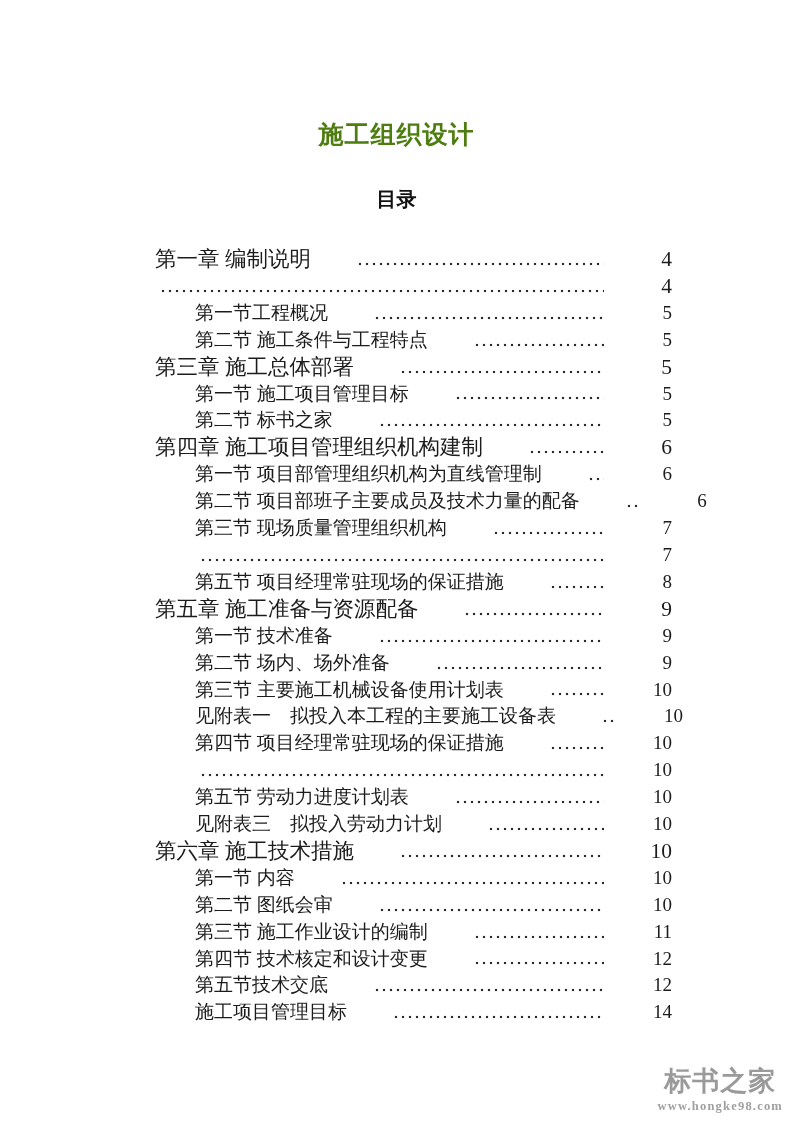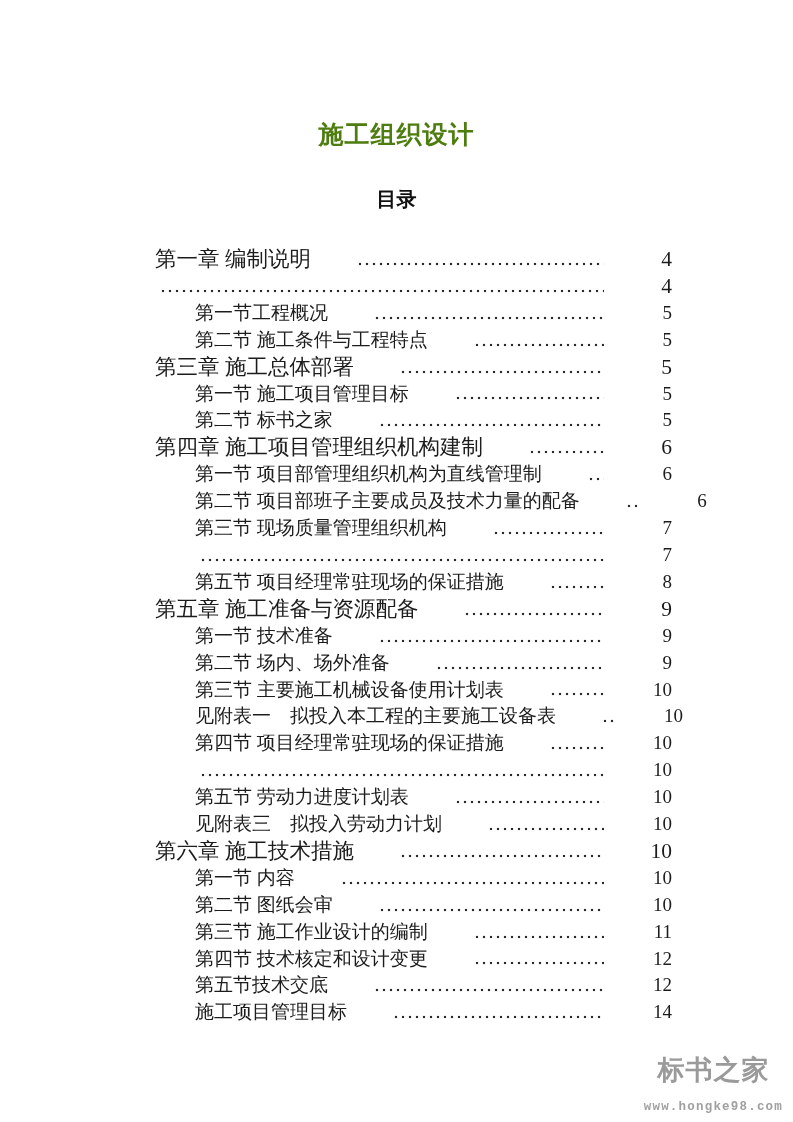--- a/index.html
+++ b/index.html
@@ -74,30 +74,30 @@
     min-width: 24px;
     text-align: right;
   }
   .watermark {
     position: absolute;
     right: 10px;
     bottom: 8px;
     display: flex;
     flex-direction: column;
     align-items: center;
-    font-family: Liberation Mono, monospace;
+    font-family: Liberation Serif, serif;
   }
   .wm-logo {
     font-size: 27px;
     font-weight: bold;
     letter-spacing: 1px;
     color: #9a9a9a;
   }
   .wm-url {
-    margin-top: 12px;
+    margin-top: 0;
     font-size: 12.5px;
     font-weight: bold;
     letter-spacing: 1.2px;
     color: #a0a0a0;
   }
 </style>
 </head>
 <body>
 
 <div class="page">

